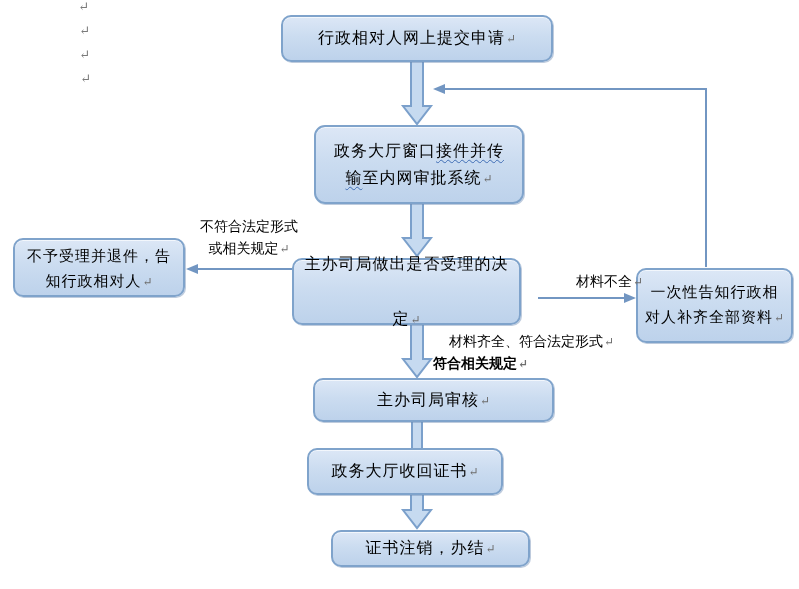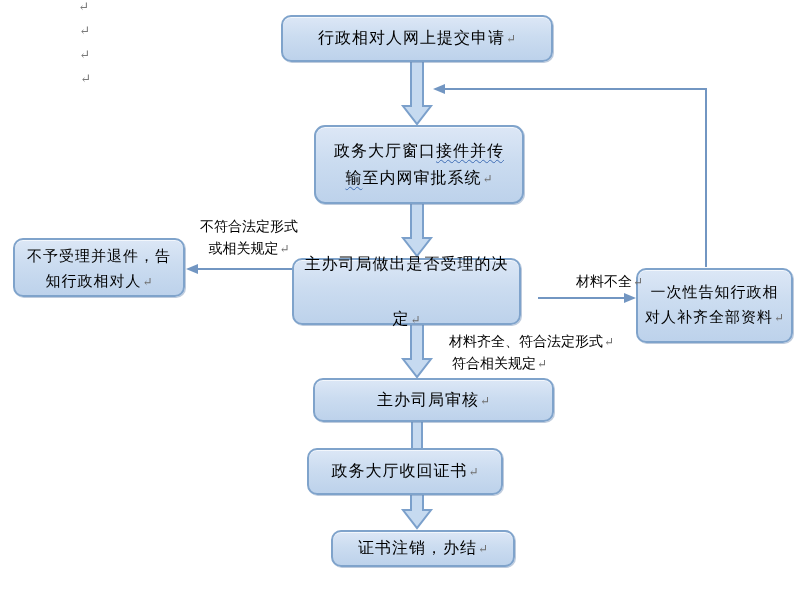--- a/index.html
+++ b/index.html
@@ -102,29 +102,29 @@
   </div>
 
   <div class="box" style="left:313px;top:378px;width:241px;height:44px;">
     <div class="line"><span>主办司局审核</span><span class="ret">↵</span></div>
   </div>
 
   <div class="box" style="left:307px;top:448px;width:196px;height:47px;">
     <div class="line"><span>政务大厅收回证书</span><span class="ret">↵</span></div>
   </div>
 
-  <div class="box" style="left:331px;top:530px;width:184px;height:37px;">
+  <div class="box" style="left:331px;top:530px;width:199px;height:37px;">
     <div class="line"><span>证书注销，办结</span><span class="ret">↵</span></div>
   </div>
 
 
   <div class="lbl" style="left:200px;top:216px;text-align:center;">
     <div><span>不符合法定形式</span></div>
     <div><span>或相关规定</span><span class="ret">↵</span></div>
   </div>
 
   <div class="lbl" style="left:576px;top:271px;"><span>材料不全</span><span class="ret">↵</span></div>
 
   <div class="lbl" style="left:433px;top:331px;margin-left:16px;"><span>材料齐全、符合法定形式</span><span class="ret">↵</span></div>
 
-  <div class="lbl" style="left:452px;top:353px;"><span>符合相关规定</span><span class="ret">↵</span></div>
+  <div class="lbl" style="left:433px;top:353px;font-weight:bold;"><span>符合相关规定</span><span class="ret">↵</span></div>
 
 </div>
 
 </body></html>

